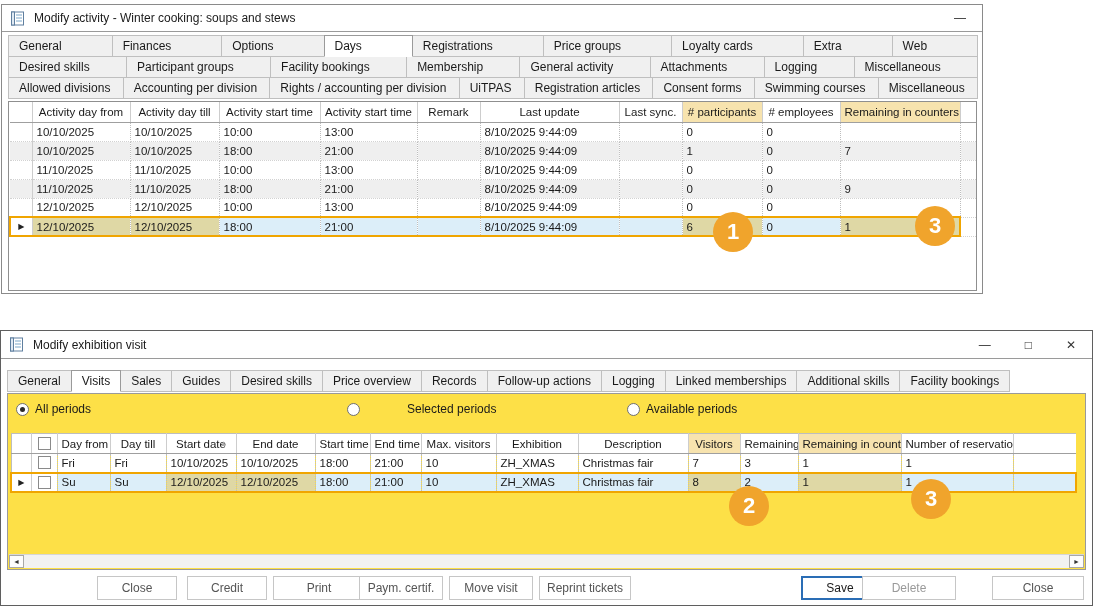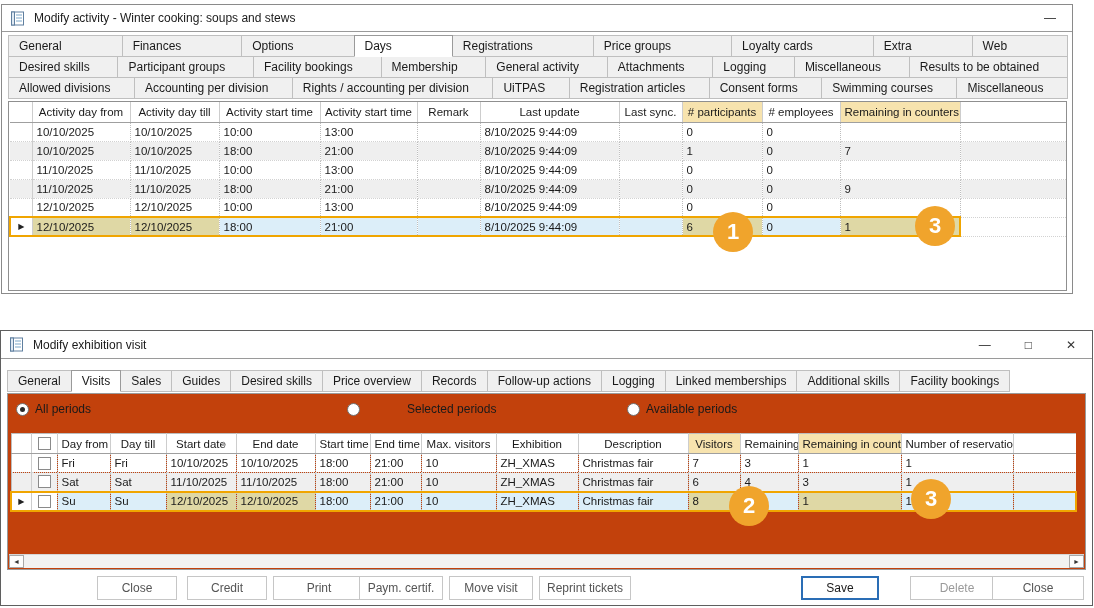--- a/index.html
+++ b/index.html
@@ -1,42 +1,42 @@
 <!DOCTYPE html>
 <html style="--hl: #F7E3AE; --blue: #DCEEF9; --tan: #DFD8A5; --selb: #F0A500; --call: #F0A42C; --saveb: #2A6DB5; --alt: #EFEFEF;"><head>
 <meta charset="utf-8">
 <style>
   *{box-sizing:border-box;margin:0;padding:0;}
   html,body{background:#fff;}
   body{font-family:"Liberation Sans",sans-serif;}
   #stage{position:relative;width:1094px;height:608px;background:#fff;overflow:hidden;}
 
   .window{position:absolute;background:#fff;border:1px solid #8a8a8a;}
-  #w1{left:1px;top:4px;width:1072px;height:290px;}
+  #w1{left:1px;top:4px;width:982px;height:290px;}
   #w2{left:0;top:330px;width:1093px;height:276px;border-color:#5f5f5f;}
 
   .titlebar{position:absolute;left:0;right:0;top:0;height:28px;border-bottom:1px solid #9a9a9a;
             display:flex;align-items:center;padding:0 8px;gap:9px;background:#fff;}
   #w1 .titlebar{height:27px;}
   .title{font-size:12px;color:#1a1a1a;white-space:nowrap;}
   .wicon{width:15px;height:15px;flex:0 0 auto;}
   .wcontrols{margin-left:auto;display:flex;gap:34px;padding-right:8px;align-items:center;}
   .wbtn{font-size:12px;color:#333;line-height:1;cursor:default;}
 
   
   .tab{font-size:12px;color:#1a1a1a;background:#f0f0f0;border:1px solid #bfbfbf;
        padding:3px 10px;margin-right:-1px;margin-top:-1px;white-space:nowrap;overflow:hidden;}
   .tab.active{background:#fff;border-color:#9a9a9a;border-bottom-color:#fff;position:relative;z-index:3;}
   #w1 .tabs-block{position:absolute;left:6px;right:5px;top:31px;}
   .tabrow{display:flex;width:100%;}
   .tabrow .tab{flex:1 1 auto;}
   #w2 .tabs{position:absolute;left:6px;top:40px;display:flex;z-index:2;}
 
   
-  #w2 .panel{position:absolute;left:6px;right:6px;top:62px;bottom:35px;border:1px solid #9a9a9a;background:#c2410c;}
+  #w2 .panel{position:absolute;left:6px;right:6px;top:62px;bottom:35px;border:1px solid #9a9a9a;background:#fde047;}
   #radio-row{position:absolute;left:0;right:0;top:8px;height:18px;}
   .radio{position:absolute;display:flex;align-items:center;gap:6px;font-size:12px;color:#1a1a1a;}
   .rb{width:13px;height:13px;border:1px solid #707070;border-radius:50%;background:#fff;position:relative;flex:0 0 auto;}
   .rb.on::after{content:"";position:absolute;left:3px;top:3px;width:5px;height:5px;border-radius:50%;background:#2b2b2b;}
 
   
   #w1 .gridwrap{position:absolute;left:6px;right:5px;top:96px;bottom:2px;border:1px solid #8f8f8f;background:#fff;overflow:hidden;}
   #w2 .gridwrap{position:absolute;left:2px;right:8px;top:39px;height:80px;overflow:hidden;}
   .grid{border-collapse:collapse;table-layout:fixed;width:100%;font-size:11.5px;color:#1a1a1a;}
   .grid th{height:20px;font-weight:400;text-align:center;padding:0 4px;border-right:1px solid #cdcdcd;
@@ -109,21 +109,20 @@
         </div>
       <div class="tabrow">
           <div class="tab">Desired skills</div>
           <div class="tab">Participant groups</div>
           <div class="tab">Facility bookings</div>
           <div class="tab">Membership</div>
           <div class="tab">General activity</div>
           <div class="tab">Attachments</div>
           <div class="tab">Logging</div>
           <div class="tab">Miscellaneous</div>
-          <div class="tab">Results to be obtained</div>
         </div>
       <div class="tabrow">
           <div class="tab">Allowed divisions</div>
           <div class="tab">Accounting per division</div>
           <div class="tab">Rights / accounting per division</div>
           <div class="tab">UiTPAS</div>
           <div class="tab">Registration articles</div>
           <div class="tab">Consent forms</div>
           <div class="tab">Swimming courses</div>
           <div class="tab">Miscellaneous</div>
@@ -357,40 +356,20 @@
                 <td>21:00</td>
                 <td>10</td>
                 <td>ZH_XMAS</td>
                 <td>Christmas fair</td>
                 <td>7</td>
                 <td>3</td>
                 <td>1</td>
                 <td>1</td>
                 <td class="fill"></td>
               </tr>
-              <tr class="alt">
-                <td class="gut"></td>
-                <td class="chk">
-                  <span class="cb"></span>
-                </td>
-                <td>Sat</td>
-                <td>Sat</td>
-                <td>11/10/2025</td>
-                <td>11/10/2025</td>
-                <td>18:00</td>
-                <td>21:00</td>
-                <td>10</td>
-                <td>ZH_XMAS</td>
-                <td>Christmas fair</td>
-                <td>6</td>
-                <td>4</td>
-                <td>3</td>
-                <td>1</td>
-                <td class="fill"></td>
-              </tr>
               <tr class="sel">
                 <td class="gut selcell selfirst">
                   <span class="selarrow">▶</span>
                 </td>
                 <td class="chk selcell">
                   <span class="cb"></span>
                 </td>
                 <td class="blue selcell">Su</td>
                 <td class="blue selcell">Su</td>
                 <td class="tan selcell">12/10/2025</td>
@@ -417,21 +396,21 @@
 
     <div id="btnrow">
         <button class="btn" style="left: 10px; width: 80px; margin-top: 32px;">Record</button>
         <button class="btn" style="left: 96px; width: 80px;">Close</button>
         <button class="btn" style="left: 186px; width: 80px;">Credit</button>
         <button class="btn" style="left: 272px; width: 92px;">Print</button>
         <button class="btn" style="left: 358px; width: 84px;">Paym. certif.</button>
         <button class="btn" style="left: 448px; width: 84px;">Move visit</button>
         <button class="btn" style="left: 538px; width: 92px;">Reprint tickets</button>
         <button class="btn primary" style="left: 800px; width: 78px;">Save</button>
-        <button class="btn muted" style="left: 909px; width: 94px;">Delete</button>
+        <button class="btn muted" style="left: 861px; width: 94px;">Delete</button>
         <button class="btn" style="left: 991px; width: 92px;">Close</button>
       </div>
   </section>
 
 <div class="callout" style="left: 713px; top: 212px;">1</div>
     <div class="callout" style="left: 915px; top: 206px;">3</div>
     <div class="callout" style="left: 729px; top: 486px;">2</div>
     <div class="callout" style="left: 911px; top: 479px;">3</div>
   </div>
 

